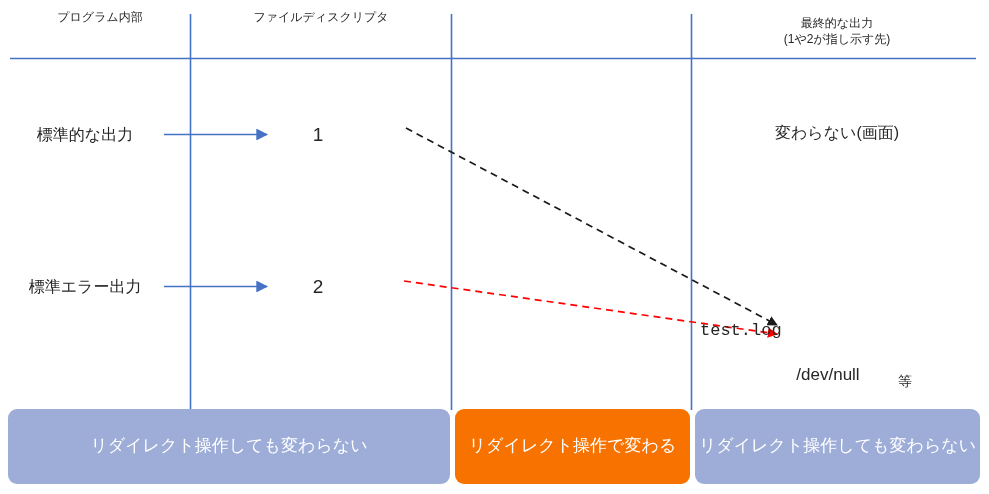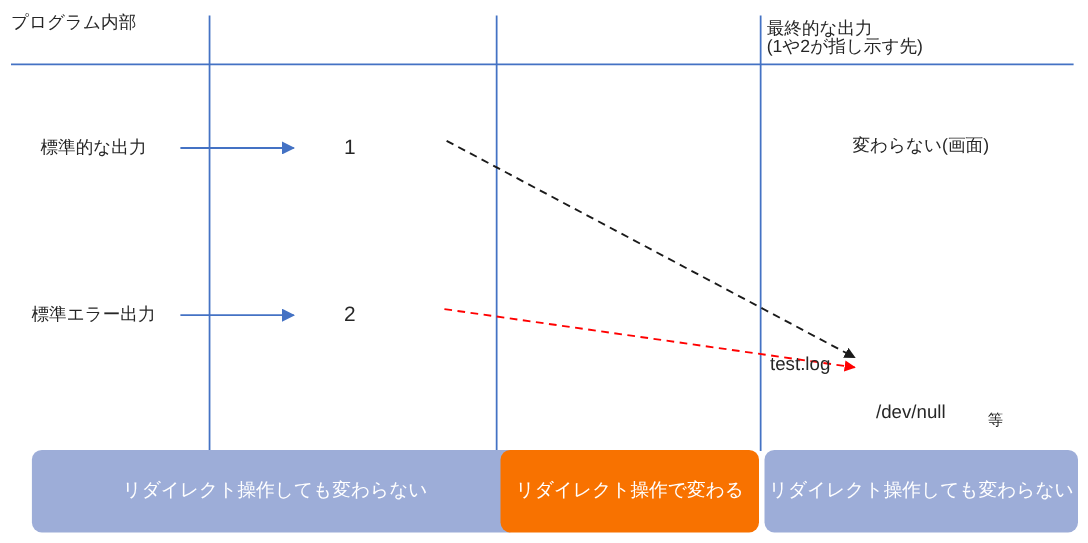--- a/index.html
+++ b/index.html
@@ -24,21 +24,22 @@
     height: 494px;
     pointer-events: none;
   }
   .lbl {
     position: absolute;
     white-space: pre;
     line-height: 1.32;
     color: #262626;
   }
   .col-header {
-    font-size: 16px;
+    font-size: 12px;
+    text-align: center;
   }
   .row-label {
     font-size: 16px;
     text-align: center;
   }
   .fd-num {
     font-size: 19px;
     text-align: center;
   }
   .out-label {
@@ -92,42 +93,43 @@
 
     <line x1="164" y1="134.5" x2="267" y2="134.5" stroke="#4472C4" stroke-width="1.7" marker-end="url(#arrow-blue)"></line>
     <line x1="164" y1="286.5" x2="267" y2="286.5" stroke="#4472C4" stroke-width="1.7" marker-end="url(#arrow-blue)"></line>
 
     <line x1="406" y1="128" x2="777" y2="325" stroke="#1A1A1A" stroke-width="1.7" stroke-dasharray="7 5" marker-end="url(#arrow-black)"></line>
     <line x1="404" y1="281" x2="777" y2="334" stroke="#FF0000" stroke-width="1.7" stroke-dasharray="7 5" marker-end="url(#arrow-red)"></line>
   </svg>
 
   <div class="lbl col-header" style="left:10px; top:10px; width:180px;">プログラム内部</div>
 
+  <div class="lbl col-header" style="left:196px; top:10px; width:250px;">ファイルディスクリプタ</div>
 
   <div class="lbl col-header" style="left:697px; top:16px; width:280px;">最終的な出力</div>
   <div class="lbl col-header" style="left:697px; top:32px; width:280px;">(1や2が指し示す先)</div>
 
   <div class="lbl row-label" style="left:10px; top:124px; width:150px;">標準的な出力</div>
 
   <div class="lbl fd-num" style="left:278px; top:122px; width:80px;">1</div>
 
   <div class="lbl out-label" style="left:697px; top:122px; width:280px;">変わらない(画面)</div>
 
   <div class="lbl row-label" style="left:10px; top:276px; width:150px;">標準エラー出力</div>
 
   <div class="lbl fd-num" style="left:278px; top:274px; width:80px;">2</div>
 
 
-  <div class="lbl mono-label" style="left:700px; top:320px; width:200px; text-align:left;">test.log</div>
+  <div class="lbl mono-label" style="left:700px; top:320px; width:200px; text-align:left;font-family:Liberation Mono, monospace;">test.log</div>
 
   <div class="lbl mono-label" style="left:728px; top:364px; width:200px; text-align:center;">/dev/null</div>
 
   <div class="lbl nado" style="left:880px; top:372px; width:50px;">等</div>
 
-  <div class="bar" style="left:8px; top:409px; width:442px; height:75px; background:#9DADD8;margin-left:21px;">
+  <div class="bar" style="left:8px; top:409px; width:442px; height:75px; background:#9DADD8;">
     <span>リダイレクト操作しても変わらない</span>
   </div>
 
   <div class="bar" style="left:455px; top:409px; width:235px; height:75px; background:#F87200;">
     <span>リダイレクト操作で変わる</span>
   </div>
 
   <div class="bar" style="left:695px; top:409px; width:285px; height:75px; background:#9DADD8; flex-direction:row;">
     <span>リダイレクト操作しても</span>
     <span>変わらない</span>

